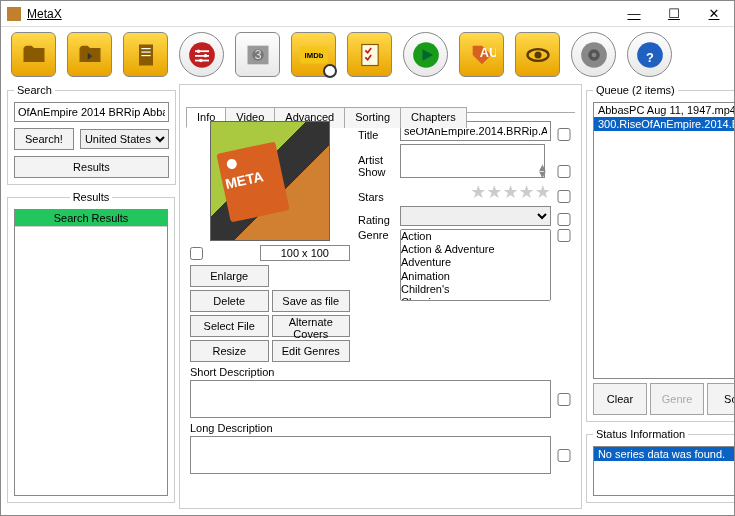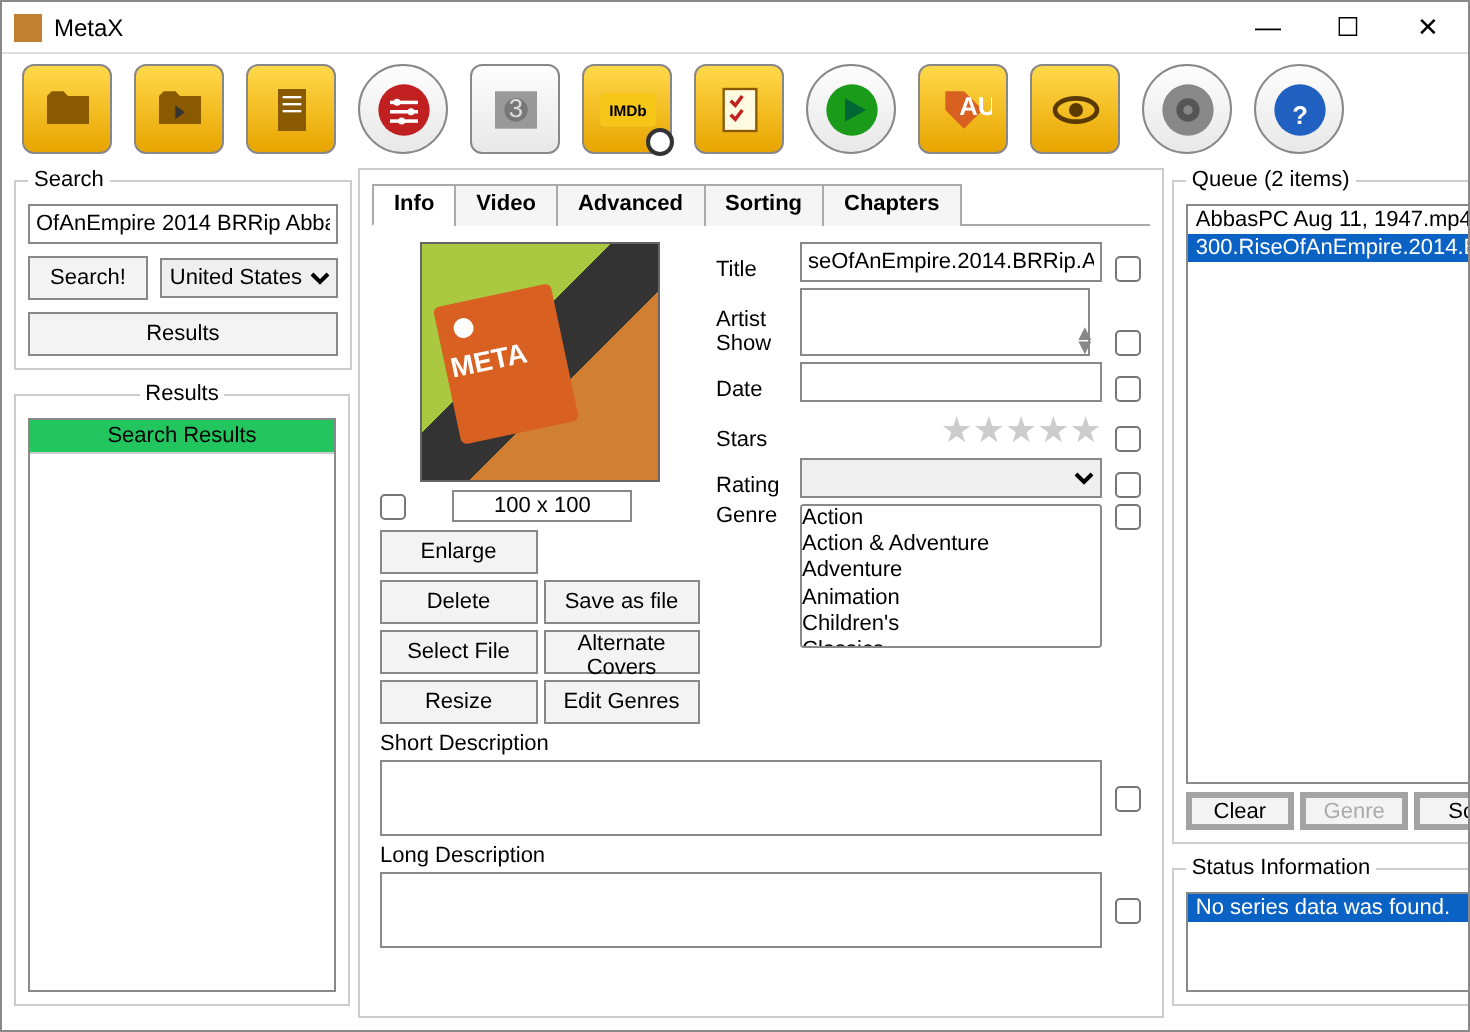--- a/index.html
+++ b/index.html
@@ -1,18 +1,18 @@
 <!DOCTYPE html>
 <html><head>
 <meta charset="utf-8">
 <style>
 * { box-sizing: border-box; margin: 0; padding: 0; font-family: 'Segoe UI', Tahoma, sans-serif; font-size: 11px; }
 body { background: #fff; width: 735px; height: 516px; overflow: hidden; border: 1px solid #888; }
 
-.titlebar { height: 26px; display: flex; align-items: center; padding: 0 0 0 6px; background: #fff; border-bottom: 1px solid #ddd; }
+.titlebar { height: 26px; display: flex; align-items: center; padding: 0 0 0 6px; background: #fff; border-bottom: 1px solid #ddd; text-decoration: underline; }
 .titlebar .app-icon { width: 14px; height: 14px; background: #c08030; margin-right: 6px; }
 .titlebar .title { flex: 1; font-size: 12px; }
 .titlebar .win-btn { width: 40px; height: 24px; text-align: center; line-height: 24px; font-size: 13px; }
 
 .toolbar { height: 55px; display: flex; align-items: center; gap: 11px; padding: 4px 10px; }
 .tool { width: 45px; height: 45px; border: 1px solid #888; border-radius: 6px; display: flex; align-items: center; justify-content: center; background: linear-gradient(#fdfdfd,#e8e8e8); position: relative; }
 .tool.yellow { background: linear-gradient(#ffd94a,#e8a400); }
 .tool.round { border-radius: 50%; }
 .tool svg { width: 28px; height: 28px; }
 
@@ -25,31 +25,31 @@
 .left-col input[type=text] { width: 100%; height: 20px; border: 1px solid #888; padding: 0 3px; font-size: 11px; }
 .left-col .srow { display: flex; gap: 6px; margin-top: 6px; align-items: center; }
 .left-col button { height: 22px; padding: 0 10px; border: 1px solid #888; background: #f3f3f3; font-size: 11px; }
 .left-col select { height: 20px; flex: 1; border: 1px solid #888; font-size: 11px; }
 .left-col .english { width: 100%; margin-top: 6px; }
 .results-box { flex: 1; border: 1px solid #888; background: #fff; }
 .results-box .hdr { border-bottom: 1px solid #ccc; padding: 2px 5px; background: #22c55e; font-size: 11px; }
 
 .mid-col { flex: 1; border: 1px solid #ccc; display: flex; flex-direction: column; }
 .tabs { display: flex; height: 22px; border-bottom: 1px solid #aaa; margin: 6px 6px 0 6px; }
-.tab { padding: 3px 10px; border: 1px solid #aaa; border-bottom: none; margin-right: -1px; background: #f5f5f5; font-size: 11px; position: relative; top: 1px; font-weight: bold; }
+.tab { padding: 3px 10px; border: 1px solid #aaa; border-bottom: none; margin-right: -1px; background: #f5f5f5; font-size: 11px; position: relative; top: 16px; }
 .tab.active { background: #fff; border-bottom: 1px solid #fff; }
 .tab-body { flex: 1; padding: 8px 10px; overflow: hidden; }
 
 .art-area { display: flex; gap: 8px; }
 .art-col { width: 160px; }
 .art-img { width: 120px; height: 120px; border: 1px solid #666; margin: 0 auto; background: linear-gradient(135deg,#aac840 0%,#aac840 40%,#333 40%,#333 60%,#d08030 60%); position: relative; }
 .art-img .tag { position:absolute; left:12px; top:25px; width:60px; height:70px; background:#d86020; border-radius:3px; transform:rotate(-12deg); }
 .art-img .tag::before { content:''; position:absolute; left:8px; top:8px; width:10px;height:10px;border-radius:50%; background:#fff;}
 .art-img .tagtxt { position:absolute; left:14px; top:50px; color:#fff; font-weight:bold; font-size:14px; transform:rotate(-12deg);}
-.art-dim { display: flex; align-items: center; gap: 21px; margin-top: 4px; justify-content: flex-start; }
+.art-dim { display: flex; align-items: center; gap: 21px; margin-top: 4px; justify-content: space-between; }
 .art-dim input[type=checkbox] { margin-right:2px;}
 .art-dim .dimbox { border: 1px solid #888; padding: 1px 20px; font-size: 11px; }
 .art-btns { display: grid; grid-template-columns: 1fr 1fr; gap: 3px; margin-top: 4px; }
 .art-btns button { height: 22px; border: 1px solid #888; background: #f3f3f3; font-size: 11px; }
 .art-btns .half { grid-column: span 1; }
 
 .fields { flex: 1; display: flex; flex-direction: column; gap: 3px; }
 .frow { display: flex; align-items: flex-end; gap: 6px; }
 .frow .lbl { width: 36px; font-size: 11px; }
 .frow .lbl2 { width: 36px; font-size: 11px; line-height: 1.1; }
@@ -65,21 +65,21 @@
 .desc-sec .dl { font-size: 11px; margin-bottom: 2px; }
 .desc-row { display: flex; gap: 6px; align-items: center; }
 .desc-row textarea { flex: 1; height: 38px; border: 1px solid #888; resize: none; font-size: 11px; }
 .desc-row .chk { width: 14px; }
 
 .right-col { width: 162px; display: flex; flex-direction: column; }
 .queue-box { flex: 1; border: 1px solid #888; background: #fff; overflow: hidden; }
 .queue-box .item { padding: 1px 4px; font-size: 11px; white-space: nowrap; overflow: hidden; text-overflow: ellipsis; }
 .queue-box .item.sel { background: #0a63c4; color: #fff; }
 .queue-btns { display: flex; gap: 3px; margin-top: 4px; }
-.queue-btns button { flex: 1; height: 19px; border: 3px solid #a3a3a3; background: #f3f3f3; font-size: 11px; }
+.queue-btns button { flex: 1; height: 32px; border: 1px solid #a3a3a3; background: #f3f3f3; font-size: 11px; }
 .queue-btns button:disabled { color: #aaa; }
 .status-box { height: 50px; border: 1px solid #888; background: #fff; }
 .status-box .msg { background: #0a63c4; color: #fff; padding: 1px 4px; font-size: 11px; }
 
 fieldset.results { flex:1; display:flex; flex-direction:column;text-align:center;}
 fieldset.queue { flex:1; display:flex; flex-direction:column;}
 </style>
 </head>
 <body>
 
@@ -232,25 +232,20 @@
             <input type="text" value="seOfAnEmpire.2014.BRRip.AbbasPC.Net" style="">
             <input type="checkbox" class="chk" style="">
           </div>
           <div class="frow">
             <span class="lbl2">Artist Show</span>
             <textarea style=""></textarea>
             <div class="arrows">
                 <span>▲</span>
                 <span>▼</span>
               </div>
-            <input type="checkbox" class="chk" style="">
-          </div>
-          <div class="frow">
-            <span class="lbl">Date</span>
-            <input type="text" style="">
             <input type="checkbox" class="chk" style="">
           </div>
           <div class="frow">
             <span class="lbl">Stars</span>
             <div class="stars">★★★★★</div>
             <input type="checkbox" class="chk" style="">
           </div>
           <div class="frow">
             <span class="lbl">Rating</span>
             <select class="rating-sel"><option></option></select>

